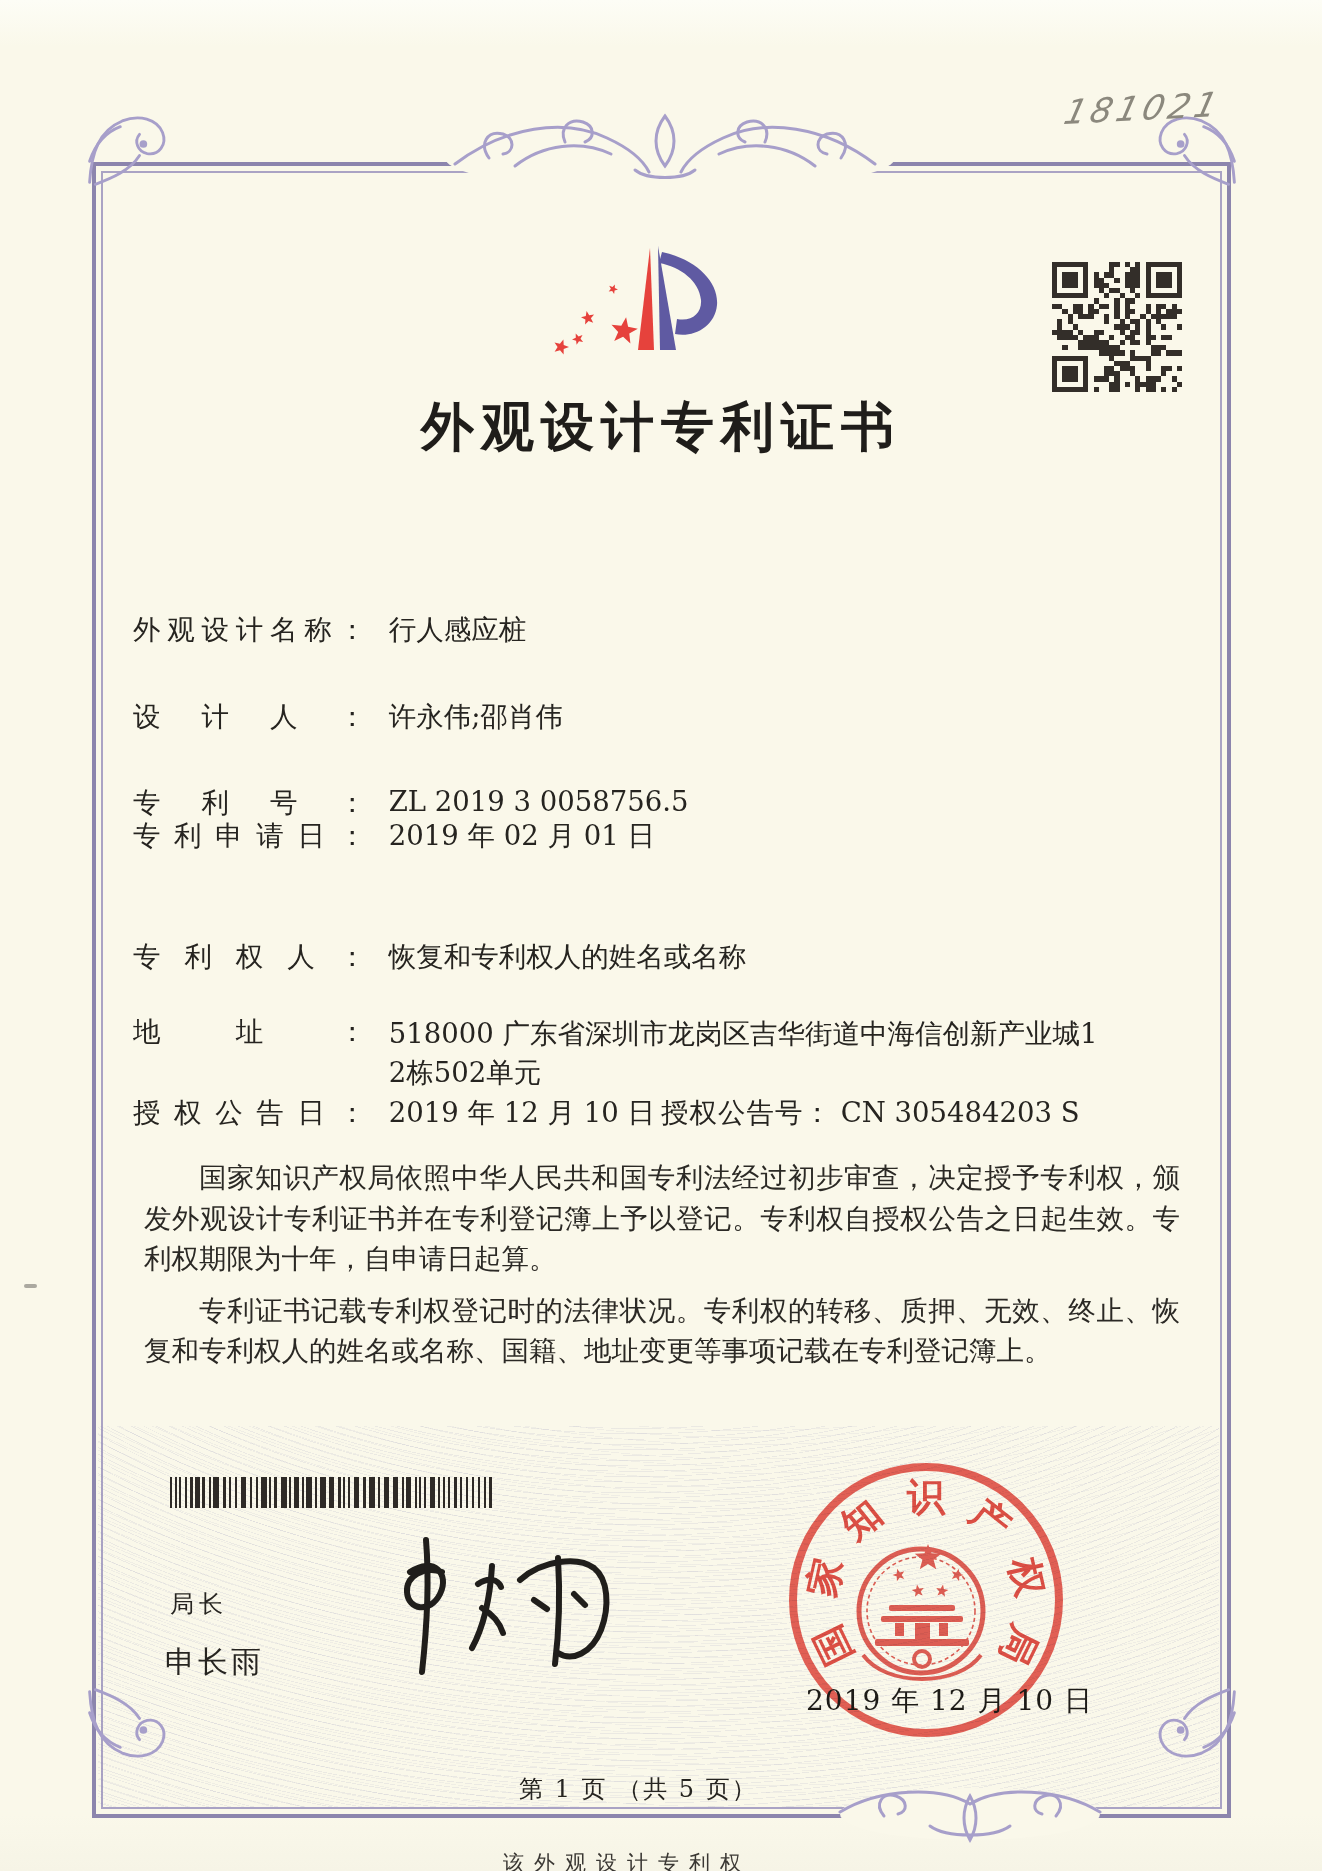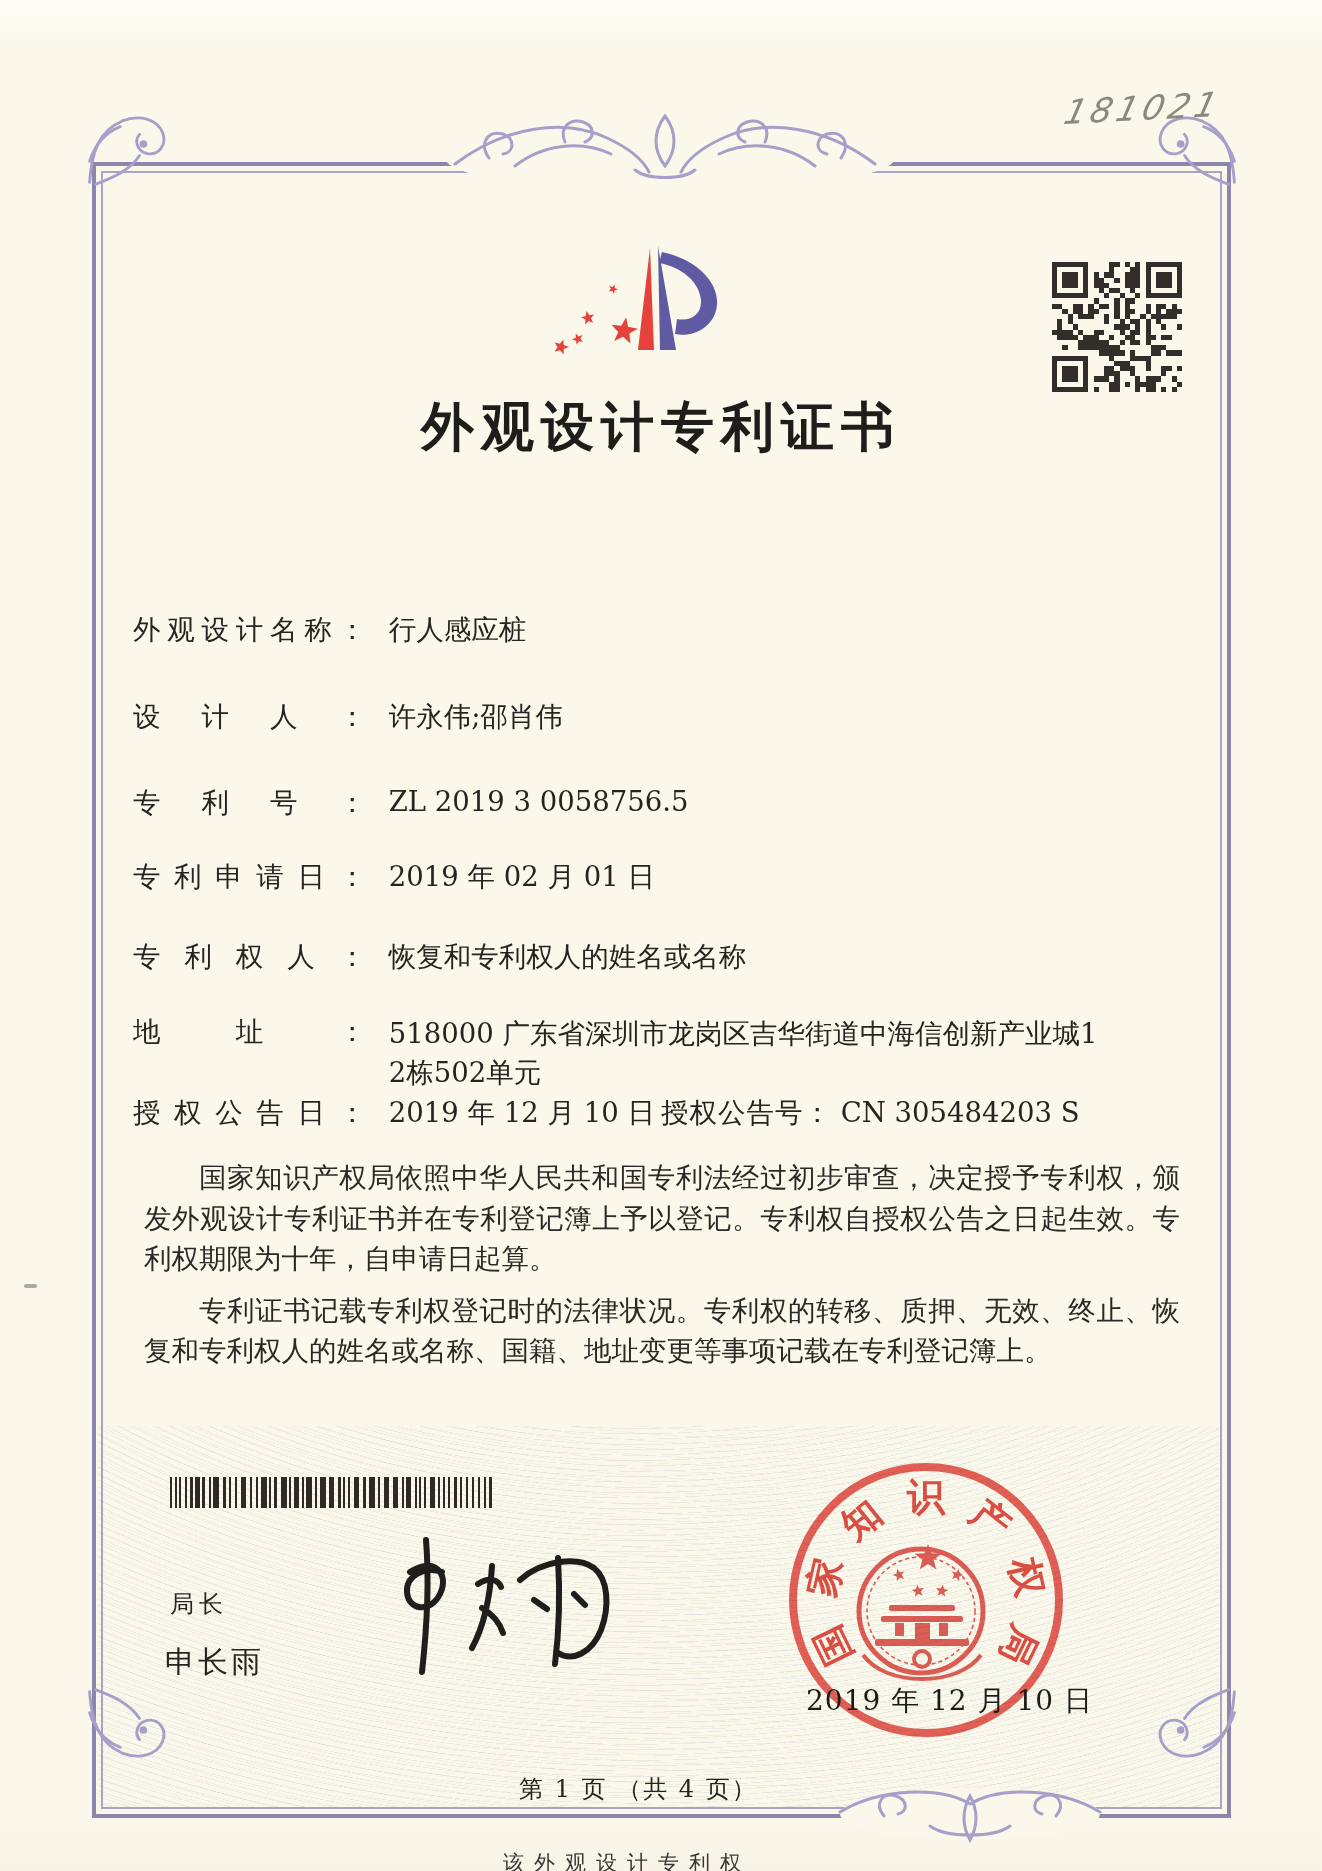--- a/index.html
+++ b/index.html
@@ -37,21 +37,21 @@
   .qr{position:absolute;left:1052px;top:262px;width:130px;height:130px;}
   .qr svg{width:130px;height:130px;}
   
   .title{position:absolute;left:0;top:392px;width:100%;text-align:center;
     font-size:53px;font-weight:700;letter-spacing:7px;color:#1f1d1a;}
   
   .row{position:absolute;left:133px;font-size:27.5px;white-space:nowrap;}
   .row .label{display:inline-block;width:233px;text-align:justify;text-align-last:justify;
     vertical-align:top;}
   .row .value{display:inline-block;margin-left:14px;vertical-align:top;}
-  .r1{top:612px;} .r2{top:699px;} .r3{top:785px;} .r4{top:859px;} .r5{top:939px;}
+  .r1{top:612px;} .r2{top:699px;} .r3{top:785px;} .r4{top:818px;} .r5{top:939px;}
   .r-addr{top:1014px;}
   .r-addr .value{white-space:normal;width:845px;line-height:39px;}
   .r-grant{top:1095px;}
   .grant-no{position:absolute;left:661px;top:1095px;font-size:27.5px;white-space:nowrap;}
   .grant-no .label{letter-spacing:1px;text-align:center;}
   .grant-no .value{}
   
   .body-text{position:absolute;left:133px;top:1146px;width:1058px;font-size:27.5px;
     line-height:40.5px;text-align:justify;color:#2b2925;}
   .body-text p{margin:11px;text-indent:2em;}
@@ -533,17 +533,17 @@
         <span style="transform:translate(-50%,-50%) rotate(-77.33333333333334deg) translateY(-103px)">家</span>
         <span style="transform:translate(-50%,-50%) rotate(-38.66666666666667deg) translateY(-103px)">知</span>
         <span style="transform:translate(-50%,-50%) rotate(0deg) translateY(-103px)">识</span>
         <span style="transform:translate(-50%,-50%) rotate(38.66666666666666deg) translateY(-103px)">产</span>
         <span style="transform:translate(-50%,-50%) rotate(77.33333333333331deg) translateY(-103px)">权</span>
         <span style="transform:translate(-50%,-50%) rotate(116deg) translateY(-103px)">局</span>
       </div>
   </div>
   <div class="seal-date">2019 年 12 月 10 日</div>
 
-  <div class="page-info">第 1 页 （共 4 页）</div>
+  <div class="page-info">第 1 页 （共 5 页）</div>
   <div class="clipped-text">该外观设计专利权</div>
   <div class="artifact"></div>
 
 </div>
 
 </body></html>

